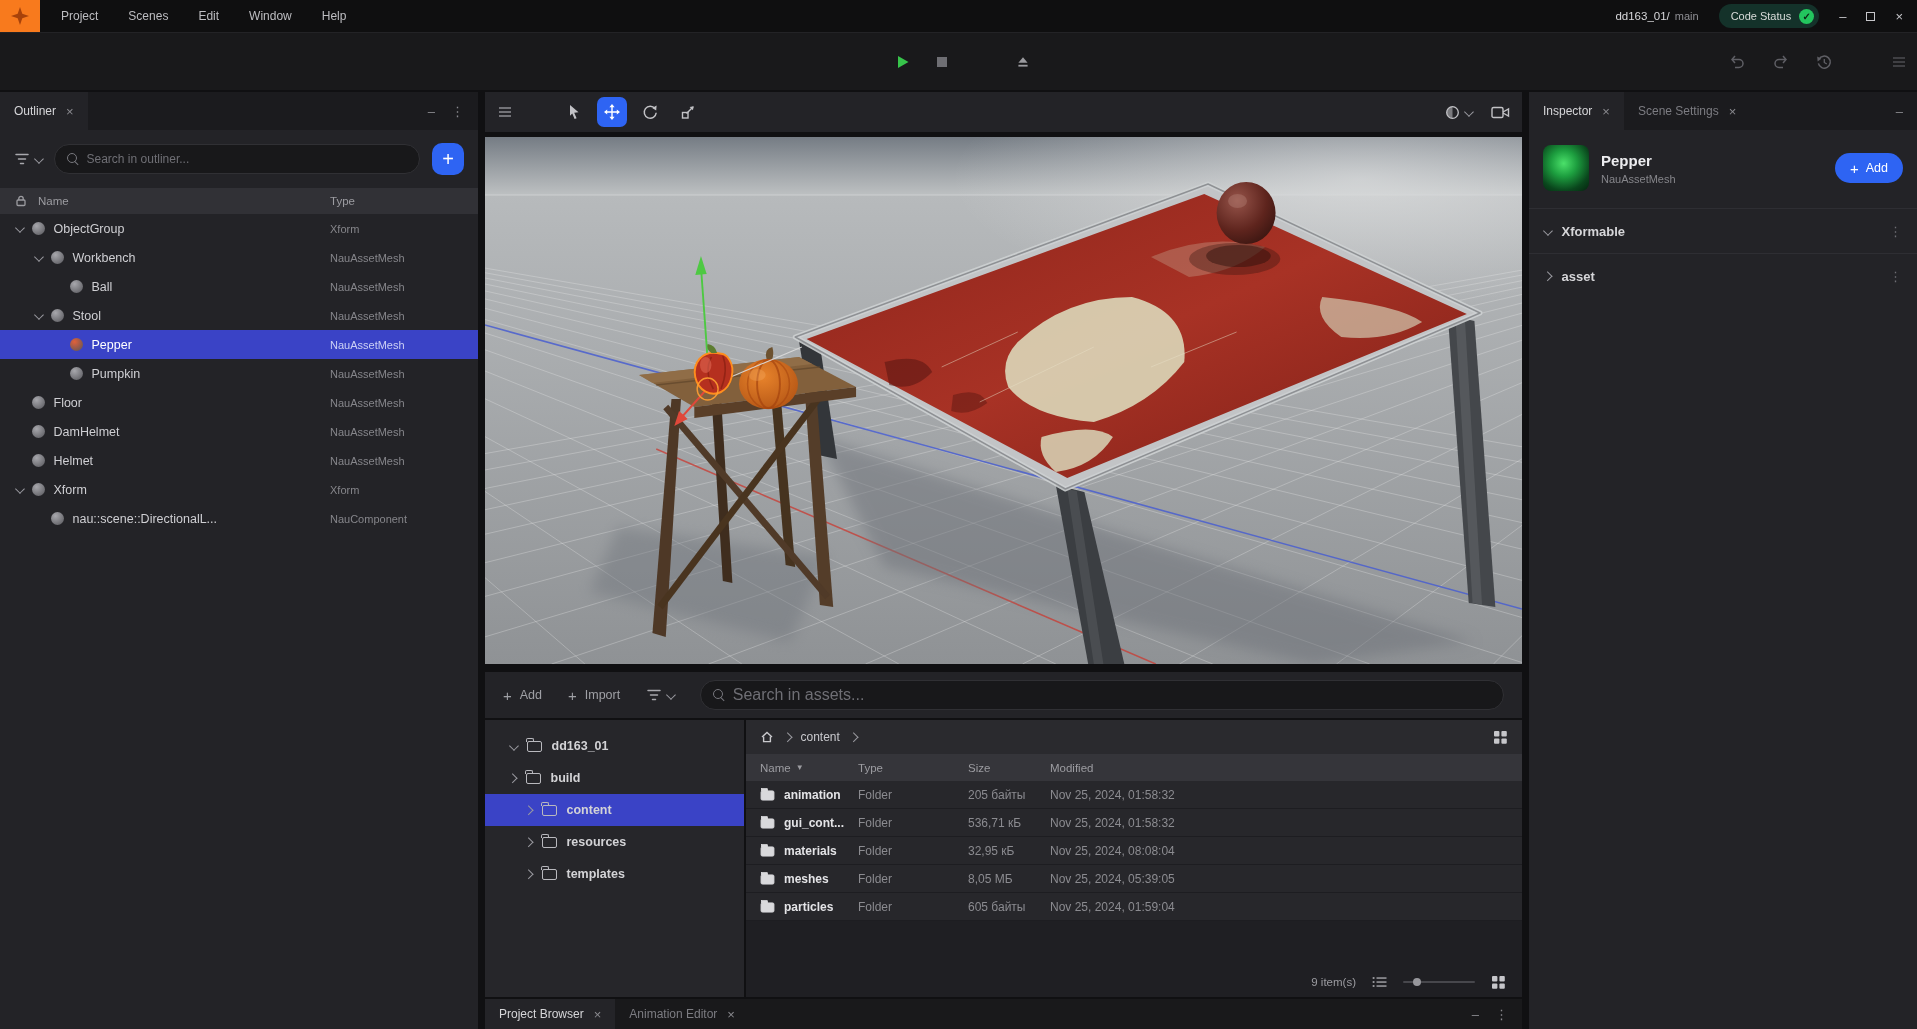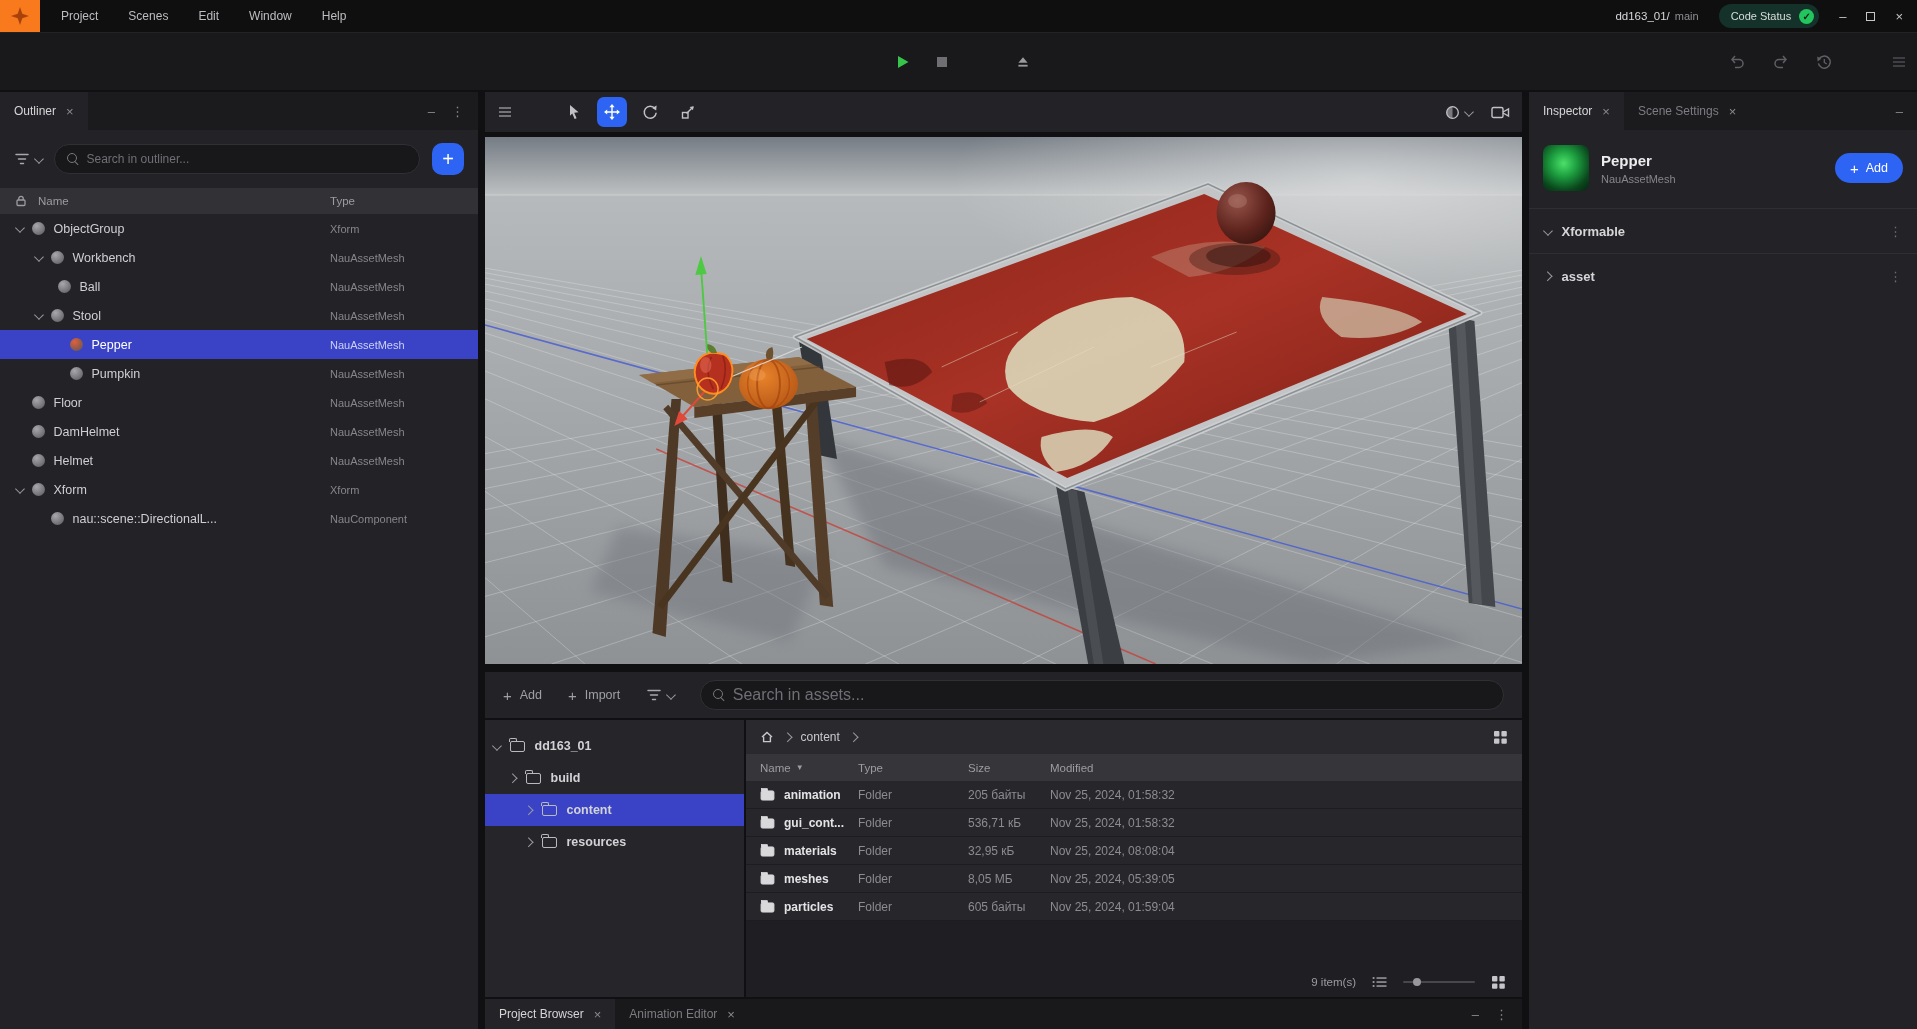--- a/index.html
+++ b/index.html
@@ -241,21 +241,21 @@
     <span class="obj-icon" style="background: radial-gradient(circle at 35% 30%, rgb(167, 167, 172), rgb(85, 85, 90));"></span>
     <span class="olabel">ObjectGroup</span>
     <span class="otype">Xform</span>
   </div>
           <div class="orow" style="padding-left: 35px;">
     <i class="chev down oc"></i>
     <span class="obj-icon" style="background: radial-gradient(circle at 35% 30%, rgb(167, 167, 172), rgb(85, 85, 90));"></span>
     <span class="olabel">Workbench</span>
     <span class="otype">NauAssetMesh</span>
   </div>
-          <div class="orow" style="padding-left: 42px;">
+          <div class="orow" style="padding-left: 54px;">
     <i class="chev down oc" style="visibility: hidden;"></i>
     <span class="obj-icon" style="background: radial-gradient(circle at 35% 30%, rgb(167, 167, 172), rgb(85, 85, 90));"></span>
     <span class="olabel">Ball</span>
     <span class="otype">NauAssetMesh</span>
   </div>
           <div class="orow" style="padding-left: 35px;">
     <i class="chev down oc"></i>
     <span class="obj-icon" style="background: radial-gradient(circle at 35% 30%, rgb(167, 167, 172), rgb(85, 85, 90));"></span>
     <span class="olabel">Stool</span>
     <span class="otype">NauAssetMesh</span>
@@ -510,39 +510,44 @@
           <i class="chev down"></i>
         </span>
         <div class="ab-search">
           <span class="mag"></span>
           <input type="text" placeholder="Search in assets..." style="">
         </div>
       </div>
 
       <div class="browser">
         <div class="tree" id="asset-tree">
-            <div class="trow" style="padding-left: 8px;">
+            <div class="trow" style="padding-left: 25px;">
     <i class="chev tc down"></i>
     <span class="folder"></span>
     <span class="tlabel">dd163_01</span>
   </div>
             <div class="trow" style="padding-left: 24px;">
     <i class="chev tc right"></i>
     <span class="folder"></span>
     <span class="tlabel">build</span>
   </div>
             <div class="trow sel" style="padding-left: 40px;">
     <i class="chev tc right"></i>
     <span class="folder"></span>
     <span class="tlabel">content</span>
   </div>
             <div class="trow" style="padding-left: 40px;">
     <i class="chev tc right"></i>
     <span class="folder"></span>
     <span class="tlabel">resources</span>
+  </div>
+            <div class="trow" style="padding-left: 40px;">
+    <i class="chev tc right"></i>
+    <span class="folder"></span>
+    <span class="tlabel">templates</span>
   </div>
           </div>
         <div class="files">
           <div class="crumbbar">
             <svg class="ic" width="14" height="14" viewBox="0 0 14 14" style="color:#c9c9cd">
               <path d="M2 7 7 2.4 12 7" fill="none" stroke="currentColor" stroke-width="1.4"></path>
               <path d="M3.6 6.4 V11.6 h6.8 V6.4" fill="none" stroke="currentColor" stroke-width="1.4"></path>
             </svg>
             <i class="chev right"></i>
             <span>content</span>

